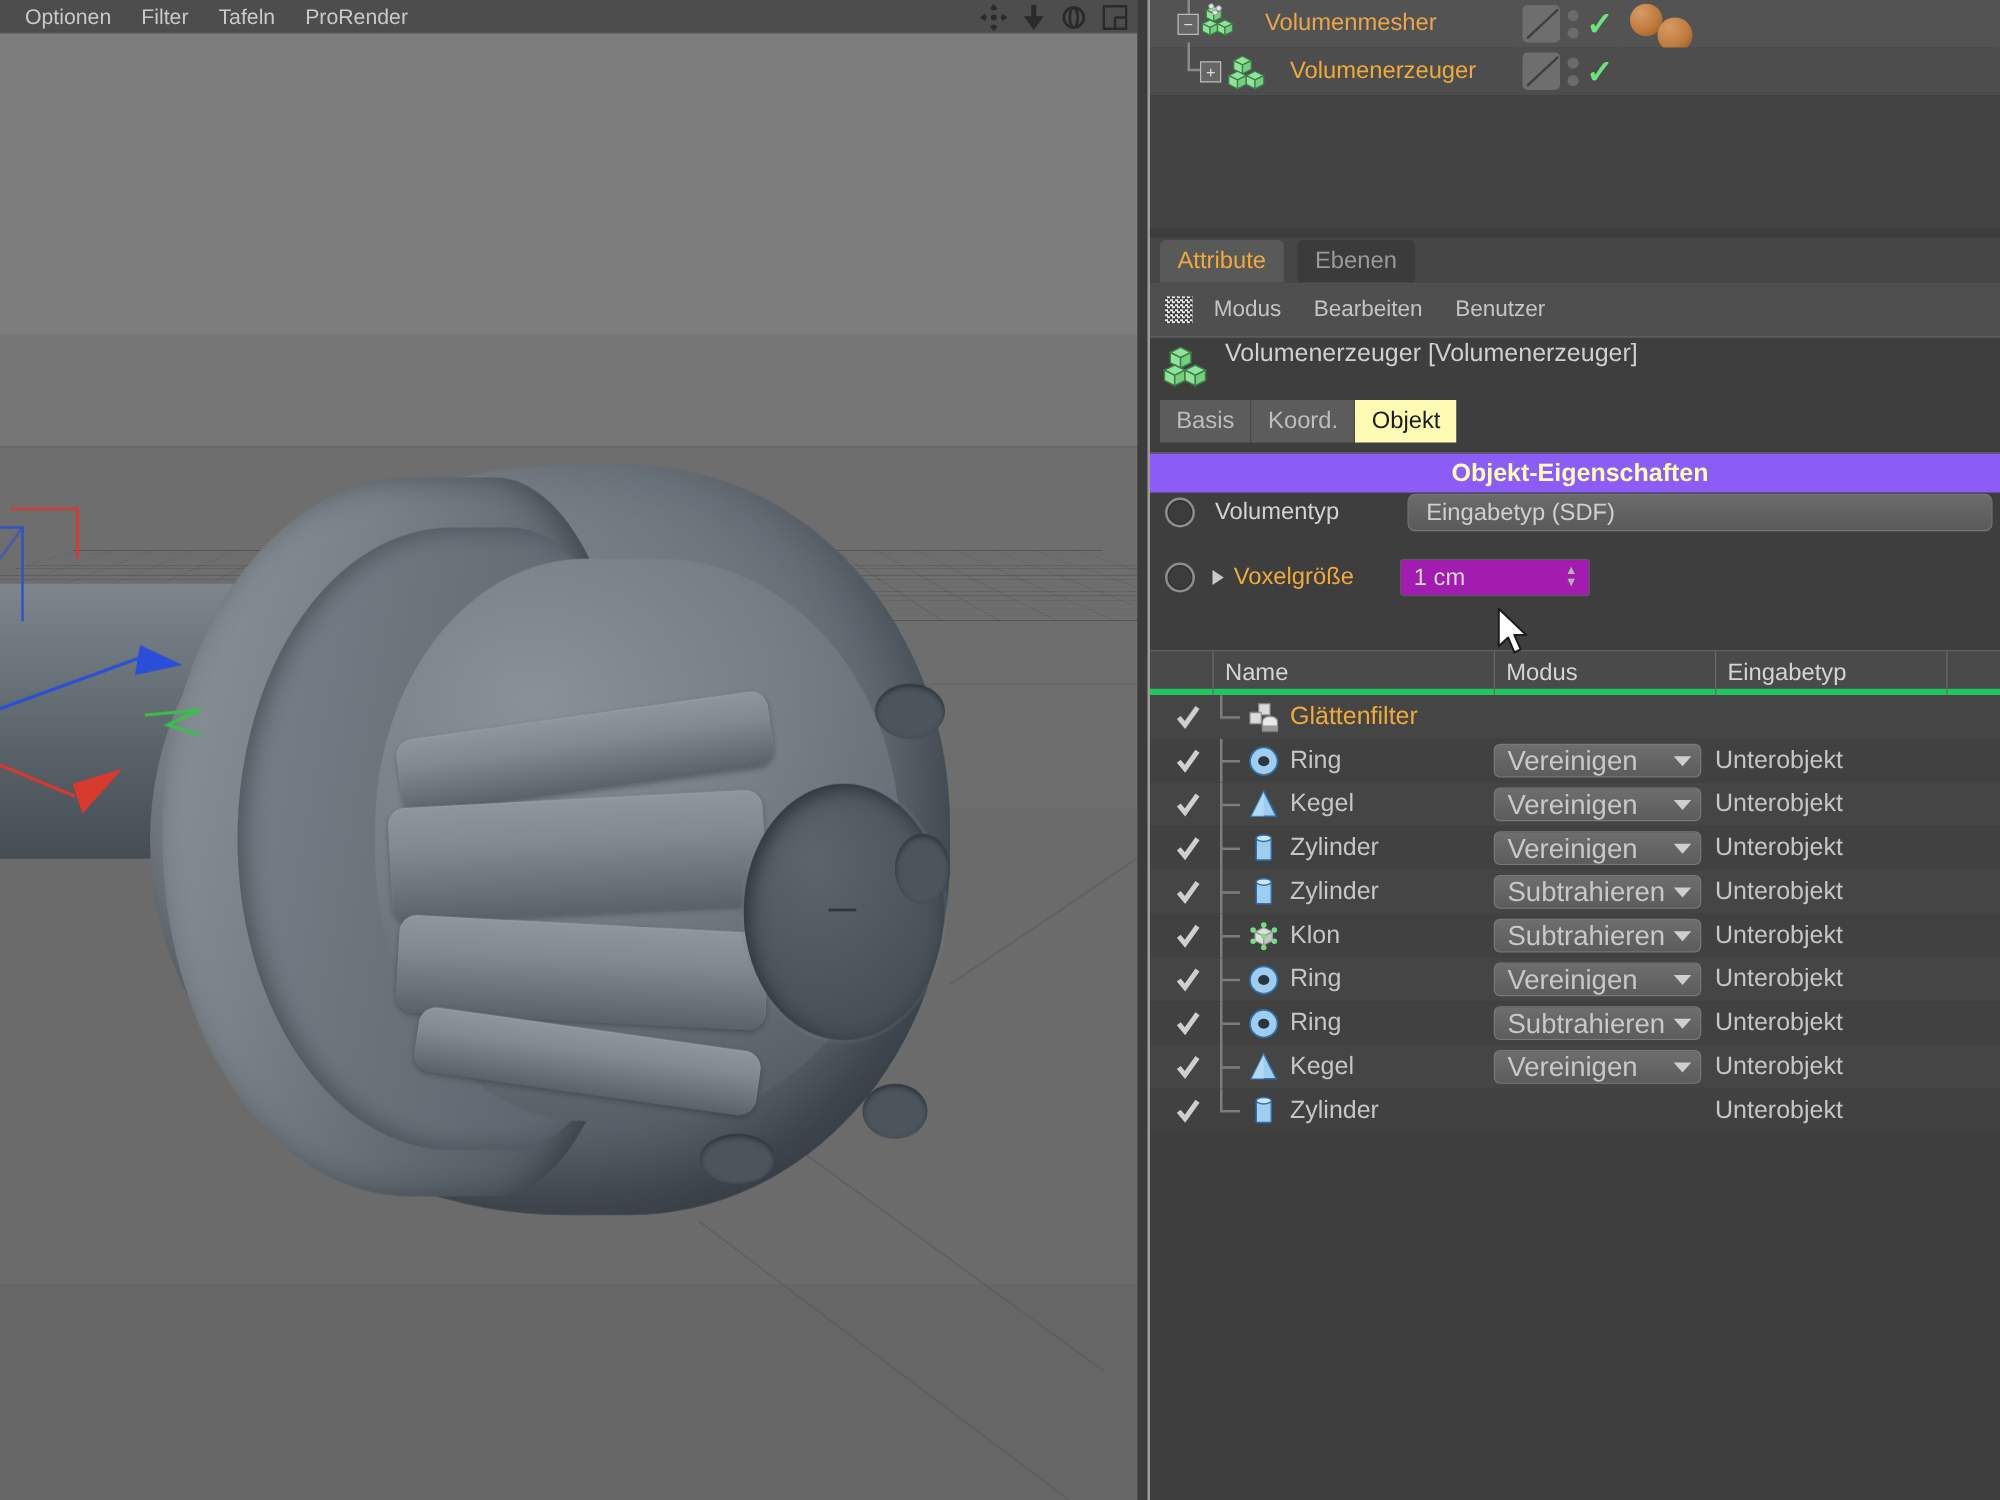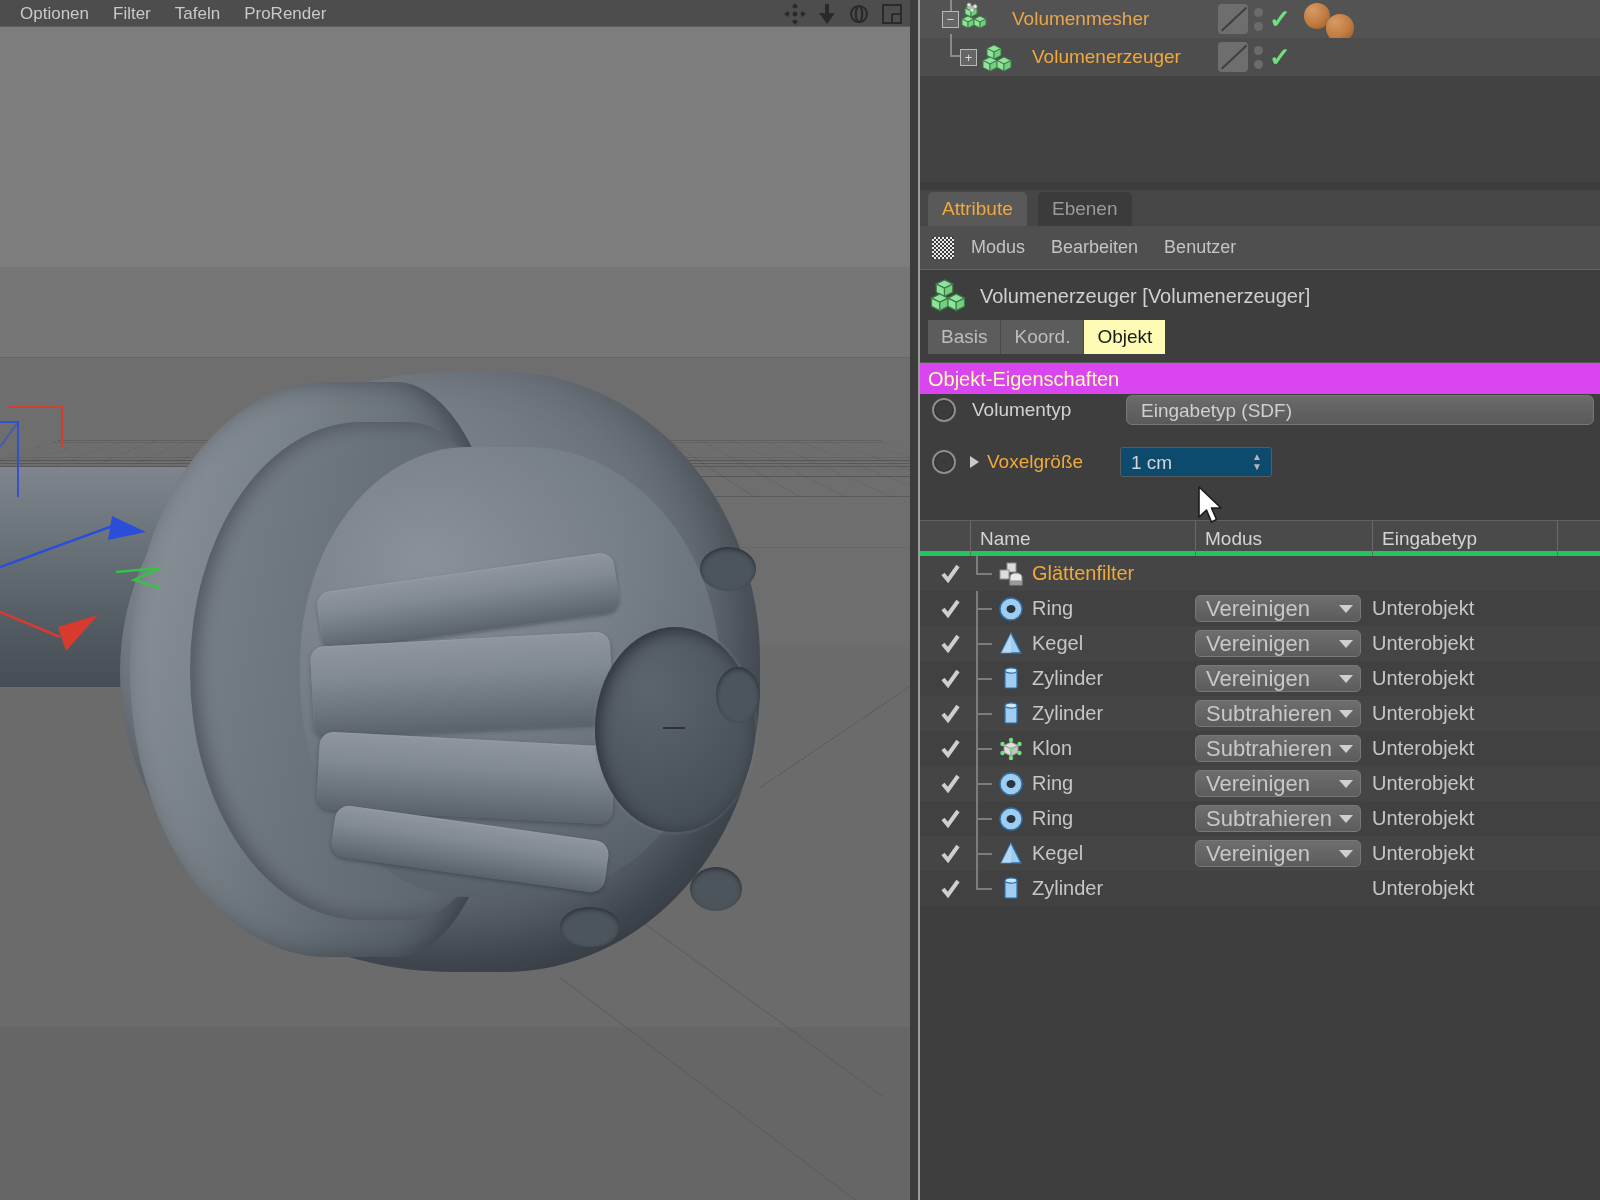--- a/index.html
+++ b/index.html
@@ -154,42 +154,42 @@
   .tab.inactive { left:118px; background:#3b3b3b; color:#9a9a9a; }
 
   .menu2 { position:absolute; left:0; top:36px; width:680px; height:44px; background:#4f4f4f;
            display:flex; align-items:center; border-bottom:1px solid #626262;}
   .m2-item { color:#c4c4c4; font-size:18px; padding:0 13px; }
   .hatch { width:22px; height:22px; margin-left:12px; margin-right:4px;
            background-image:
              repeating-conic-gradient(#e8e8e8 0% 25%, #3b3b3b 0% 50%);
            background-size:4px 4px; }
 
-  .obj-title { position:absolute; left:0; top:82px; width:680px; height:48px; display:flex; align-items:center; gap:12px; padding-left:8px; }
+  .obj-title { position:absolute; left:0; top:82px; width:680px; height:48px; display:flex; align-items:flex-start; gap:12px; padding-left:8px; }
   .obj-title-text { color:#d0d0d0; font-size:20px; }
 
   .subtabs { position:absolute; left:8px; top:130px; height:34px; display:flex; }
   .stab { height:34px; line-height:34px; padding:0 13px; font-size:19px; }
   .stab.off { background:#5c5c5c; color:#bdbdbd; border-right:1px solid #4a4a4a;}
   .stab.on  { background:#fdfbb4; color:#1b1b1b; }
 
-  .section-bar { position:absolute; left:0; top:172px; width:680px; height:32px; background:#d946ef;
-                 color:#fdfbb4; font-size:20px; font-weight:normal; line-height:32px; padding-left:8px; border-top:1px solid #565656;}
+  .section-bar { position:absolute; left:0; top:172px; width:680px; height:32px; background:#8b5cf6;
+                 color:#fdfbb4; font-size:20px; font-weight:bold; line-height:32px; padding-left:8px; border-top:1px solid #565656;text-align:center;}
 
   .prop-row { position:absolute; left:0; width:680px; height:40px; display:flex; align-items:center; }
   .radio { width:24px; height:24px; border-radius:50%; background:#3c3c3c;
            border:2.5px solid #8d8d8d; margin-left:12px; flex:0 0 auto;
            box-shadow: inset 0 0 0 1px #2e2e2e; }
   .prop-label { font-size:19px; color:#d2d2d2; margin-left:16px; white-space:nowrap;}
   .prop-label.orange { color:#f0a93c; }
   .tri { width:0;height:0;border-left:9px solid #c9c9c9;border-top:6px solid transparent;border-bottom:6px solid transparent; margin-left:14px;}
   .combo { position:absolute; left:206px; height:30px; line-height:30px;
            background:linear-gradient(to bottom,#6b6b6b,#5a5a5a); border-radius:6px;
            color:#cfcfcf; font-size:19px; padding-left:14px; border:1px solid #777;}
-  .numfield { position:absolute; left:200px; height:30px; width:152px; background:#0c4a6e;
+  .numfield { position:absolute; left:200px; height:30px; width:152px; background:#a21caf;
               border:1px solid #5a5a5a; border-radius:3px; color:#d5d5d5; font-size:19px;
               line-height:30px; padding-left:10px;}
   .spin { position:absolute; right:8px; top:4px; width:12px; color:#b5b5b5; font-size:10px; line-height:10px; text-align:center;}
   .dots-lead { color:#9a9a9a; font-size:19px; letter-spacing:5px; margin-left:4px;}
 
   
   .tbl { position:absolute; left:0; top:330px; width:680px; }
   .tbl-head { position:relative; height:36px; background:#4a4a4a; border-top:1px solid #606060; border-bottom:5px solid #22c55e;}
   .th { position:absolute; top:0; height:36px; line-height:36px; font-size:19px; color:#d4d4d4; padding-left:9px;
         border-left:1px solid #6a6a6a; }

